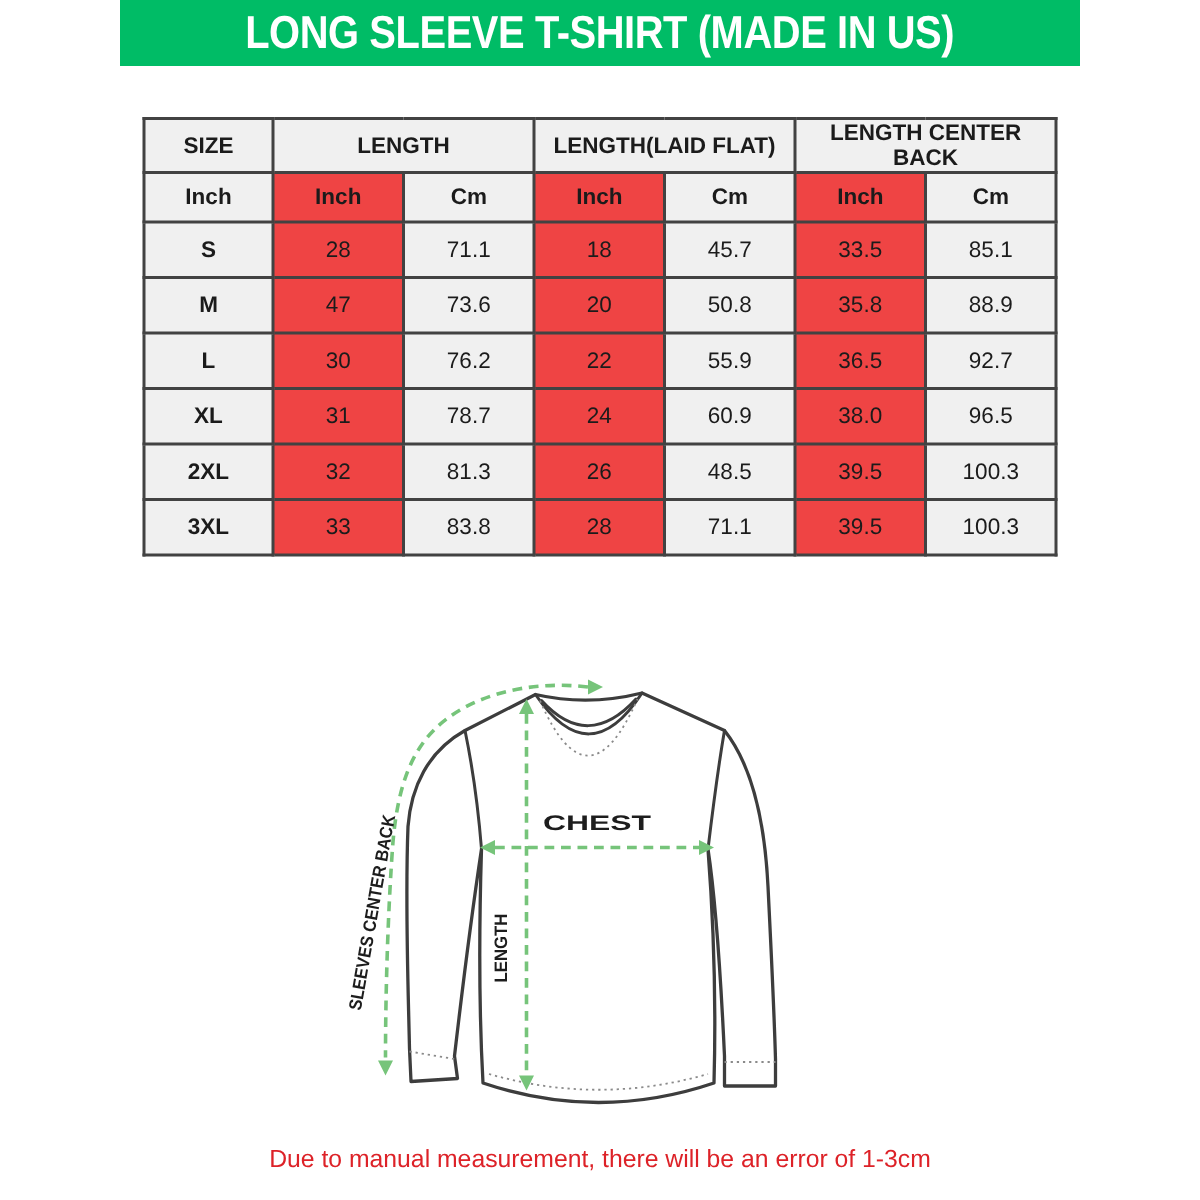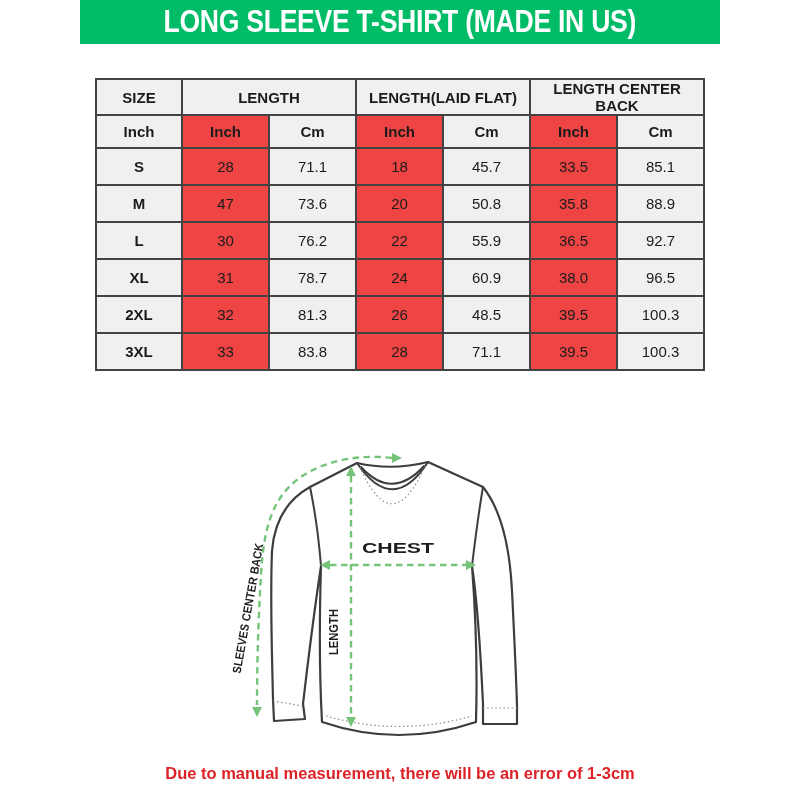--- a/index.html
+++ b/index.html
@@ -50,21 +50,21 @@
   .shirt-line{fill:#ffffff;stroke:var(--outline);stroke-width:2.2;stroke-linejoin:round;}
   .shirt-stroke{fill:none;stroke:var(--outline);stroke-width:2;stroke-linecap:round;}
   .stitch{fill:none;stroke:#8a8a8a;stroke-width:1.2;stroke-dasharray:1.5 2.6;}
   .meas{fill:none;stroke:var(--arrow);stroke-width:2.4;stroke-dasharray:6.5 4.5;}
   .head{fill:var(--arrow);stroke:none;}
   .meas-label{fill:#1d1d1d;font-family:"Liberation Sans","DejaVu Sans",sans-serif;font-weight:700;}
 
   .note{
     position:absolute;left:0;top:764px;width:800px;
     text-align:center;color:var(--note);
-    font-size:16.5px;font-weight:700;
+    font-size:16.5px;font-weight:400;
   }
 </style>
 </head>
 <body>
 
 <div class="banner">
   <h1>LONG SLEEVE T-SHIRT (MADE IN US)</h1>
 </div>
 
 <div class="size-table-wrap">

